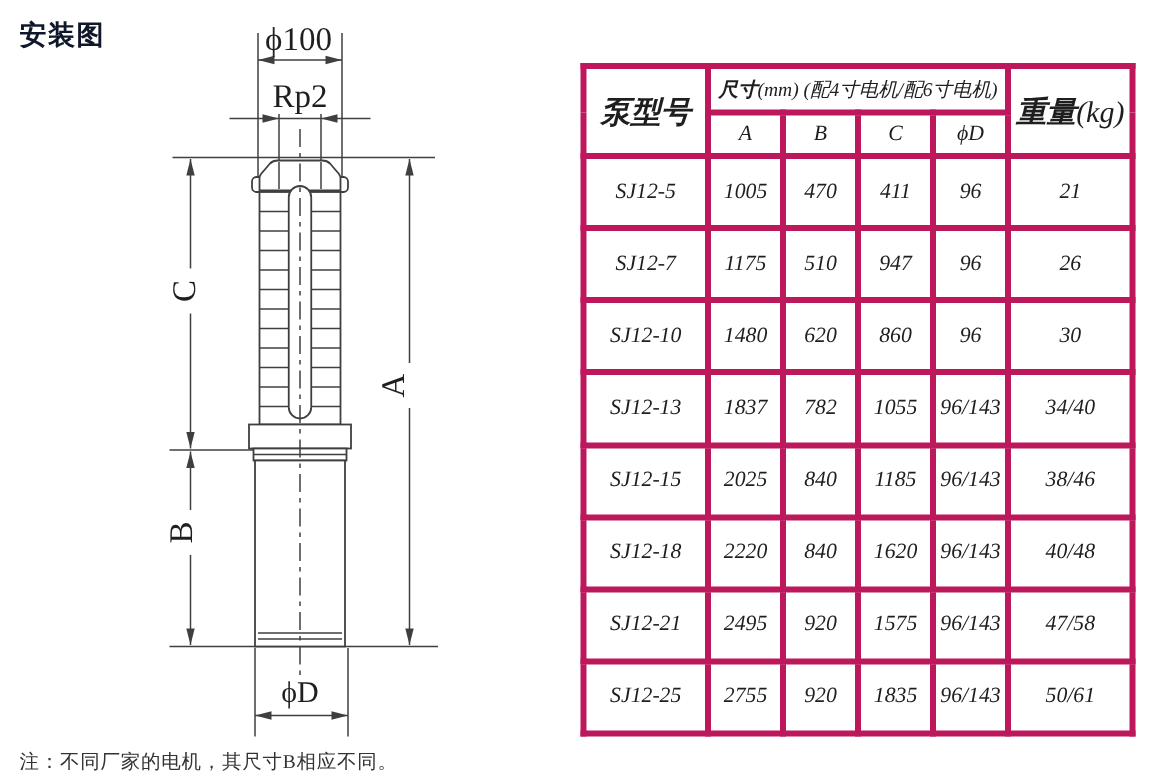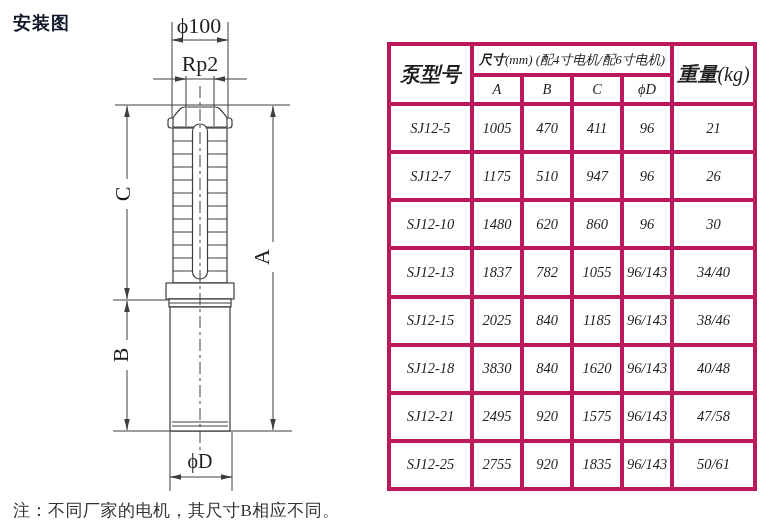--- a/index.html
+++ b/index.html
@@ -3,21 +3,21 @@
 <meta charset="utf-8">
 <style>
   * { margin:0; padding:0; box-sizing:border-box; }
   html,body { background:#fff; }
   .page { position:relative; width:780px; height:522px; background:#fff; overflow:hidden;
           font-family:"Liberation Serif","DejaVu Serif",serif; color:#222; }
   .title { position:absolute; font-family:"Liberation Sans","DejaVu Sans",sans-serif;
            font-weight:bold; font-size:18px; color:#0f172a; letter-spacing:1px; white-space:nowrap; }
   .diagram-title { left:13px; top:11px; }
   .table-title  { left:389px; top:7px; }
-  .note { position:absolute; left:13px; top:499px; font-size:17px; color:#333;
+  .note { position:absolute; left:13px; top:499px; font-size:13px; color:#333;
           letter-spacing:0.5px; white-space:nowrap;text-align:right; }
   .drawing { position:absolute; left:0; top:0; }
 
   
   .ln   { stroke:#3f3f3f; stroke-width:1; fill:none; }
   .wh   { stroke:#3f3f3f; stroke-width:1.2; fill:#ffffff; }
   .ah   { fill:#3f3f3f; stroke:none; }
   .dash { stroke:#3f3f3f; stroke-width:1; fill:none; stroke-dasharray:12 4 3 4; }
   .mask { fill:#ffffff; stroke:none; }
   .dimtxt { fill:#1f1f1f; font-family:"Liberation Serif","DejaVu Serif",serif; }
@@ -196,21 +196,21 @@
       <tr>
         <td>SJ12-15</td>
         <td>2025</td>
         <td>840</td>
         <td>1185</td>
         <td>96/143</td>
         <td>38/46</td>
       </tr>
       <tr>
         <td>SJ12-18</td>
-        <td>3830</td>
+        <td>2220</td>
         <td>840</td>
         <td>1620</td>
         <td>96/143</td>
         <td>40/48</td>
       </tr>
       <tr>
         <td>SJ12-21</td>
         <td>2495</td>
         <td>920</td>
         <td>1575</td>

